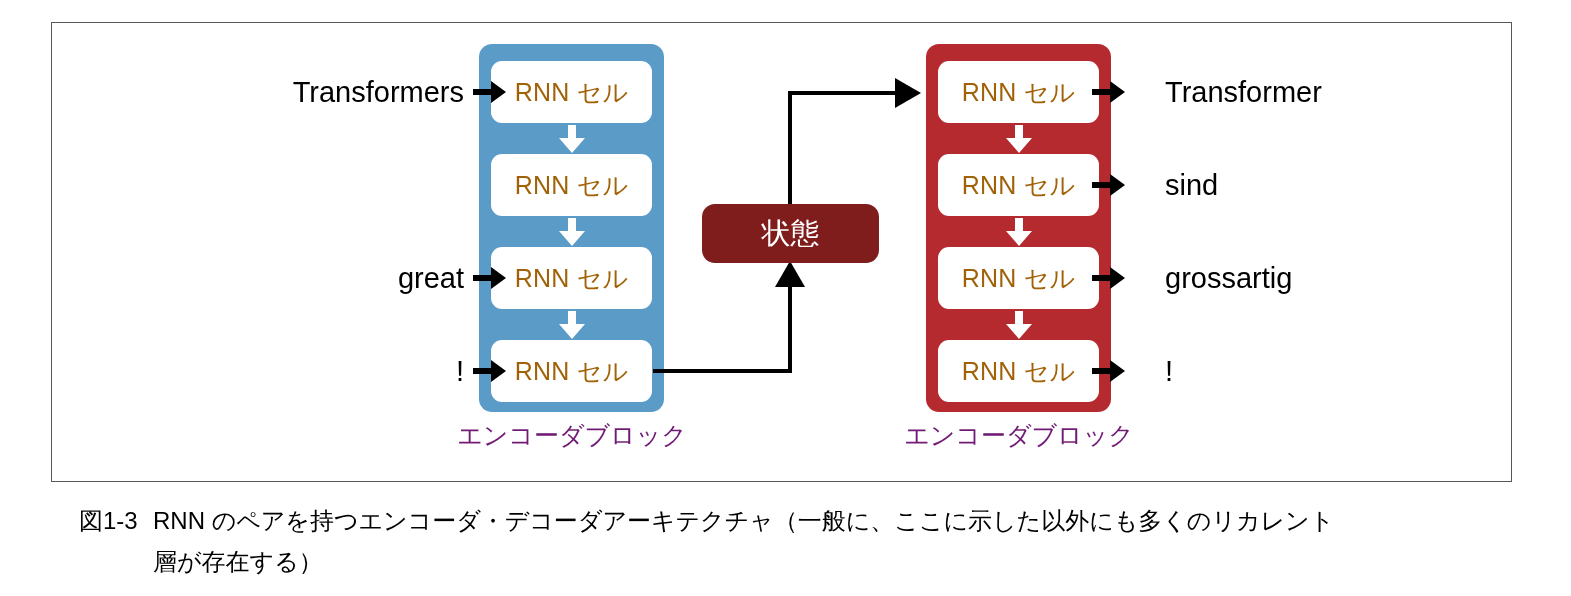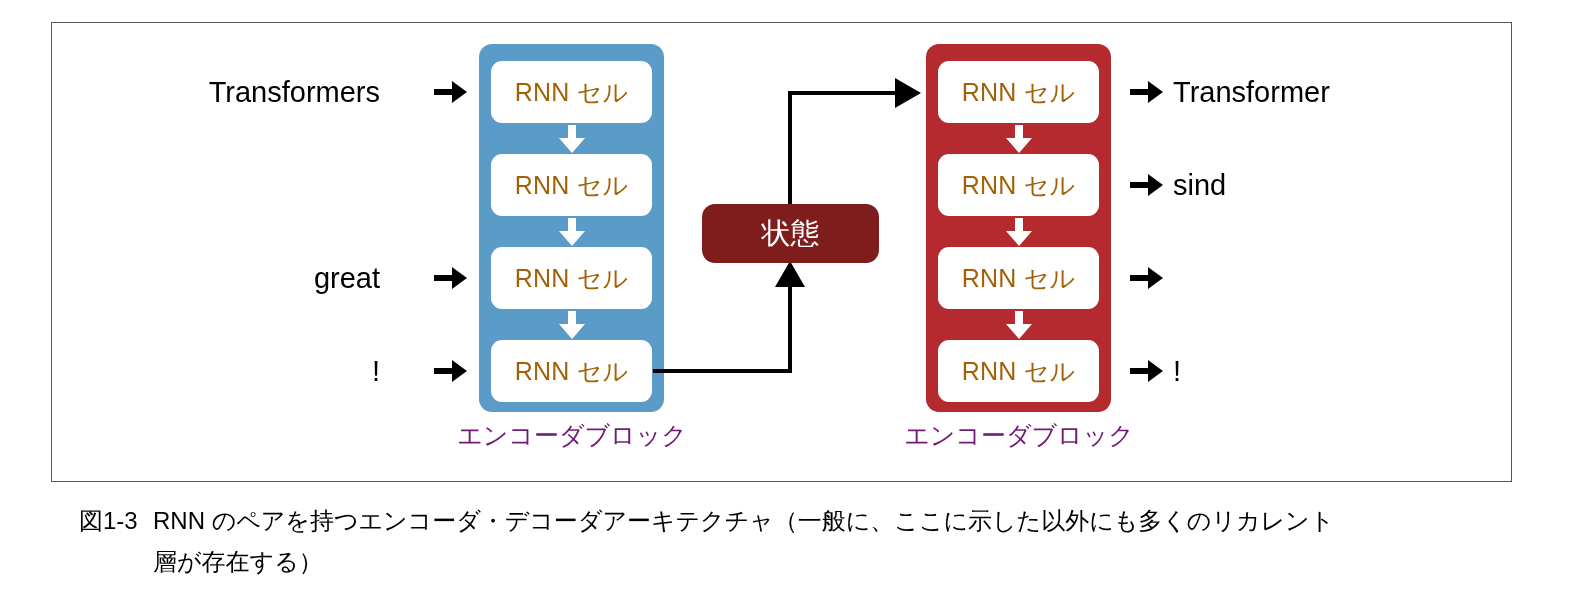--- a/index.html
+++ b/index.html
@@ -107,27 +107,27 @@
   .token {
     position: absolute;
     height: 62px;
     display: flex;
     align-items: center;
     font-size: 29px;
     color: #000000;
     white-space: nowrap;
   }
   .token.input-token {
-    right: 1045px;        
+    right: 1006px;        
     justify-content: flex-end;
-    gap: 45px;
   }
   .token.output-token {
-    left: 1078px;
+    left: 1040px;
     justify-content: flex-start;
+    gap: 30px;
   }
   .token-text { display: inline-block; }
 
   .token-arrow {
     display: inline-block;
     width: 34px;
     height: 26px;
     flex: 0 0 auto;
   }
   .token.input-token .token-arrow { margin-left: 9px; }
@@ -306,20 +306,21 @@
         </span>
         <span class="token-text">sind</span>
       </div>
 
       <div class="token output-token" style="top:224px;">
         <span class="token-arrow">
           <svg viewBox="0 0 34 26" width="34" height="26" aria-hidden="true">
             <polygon points="0,10 18,10 18,2 33,13 18,24 18,16 0,16" fill="#000000"></polygon>
           </svg>
         </span>
+        <span class="token-text">grossartig</span>
       </div>
 
       <div class="token output-token" style="top:317px;">
         <span class="token-arrow">
           <svg viewBox="0 0 34 26" width="34" height="26" aria-hidden="true">
             <polygon points="0,10 18,10 18,2 33,13 18,24 18,16 0,16" fill="#000000"></polygon>
           </svg>
         </span>
         <span class="token-text">!</span>
       </div>

